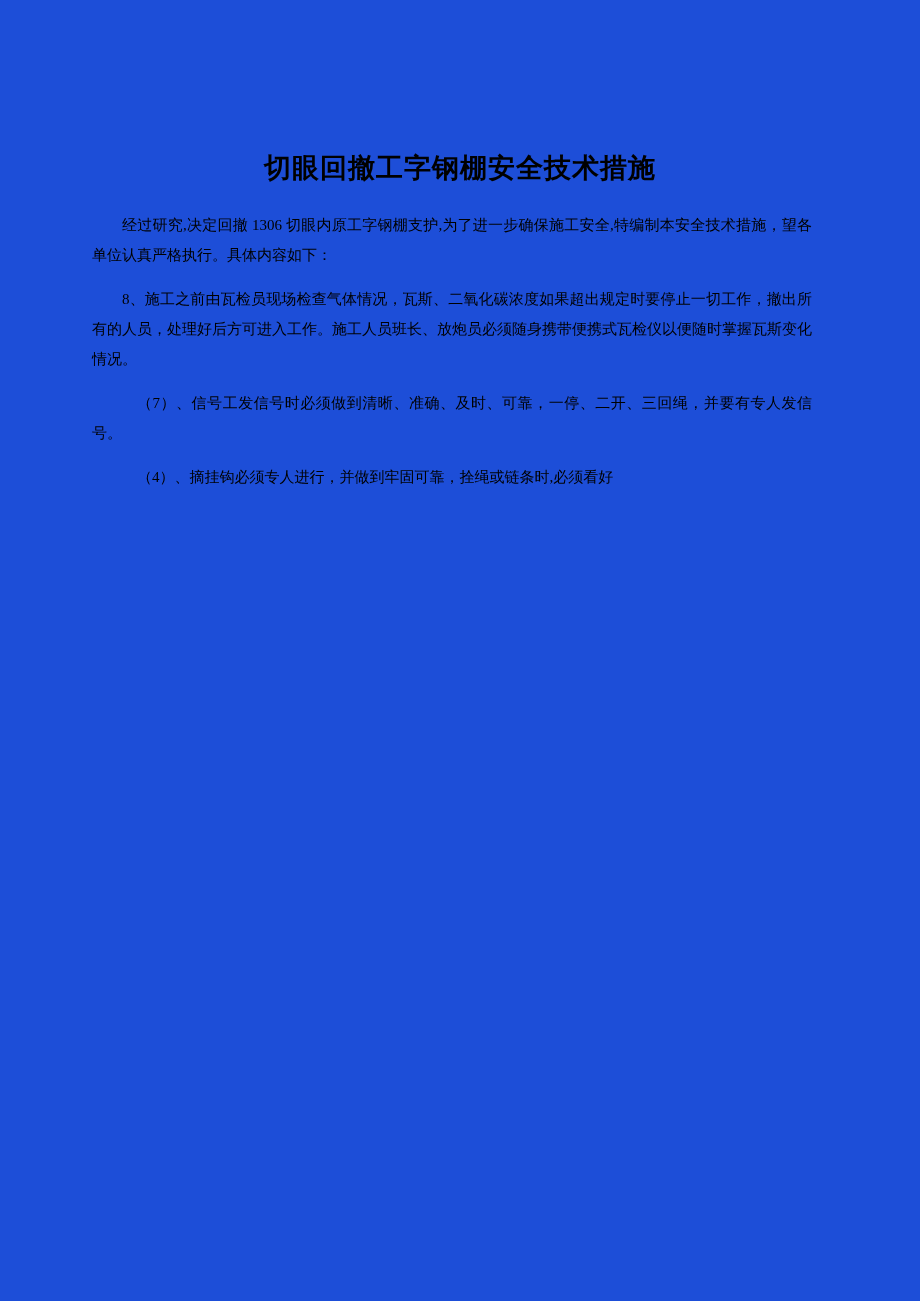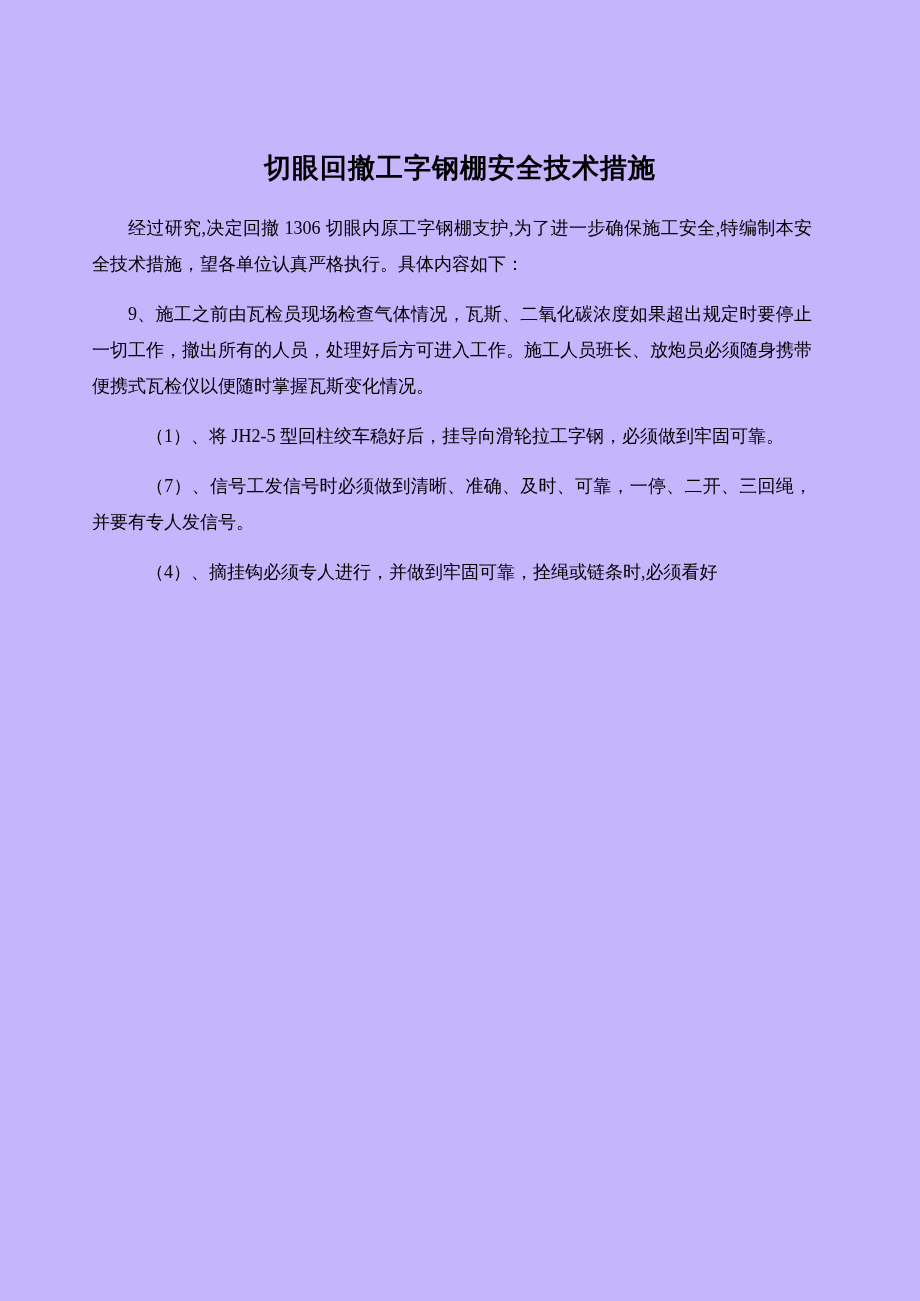--- a/index.html
+++ b/index.html
@@ -12,49 +12,48 @@
     height: 1301px;
     font-family: "Liberation Serif", "DejaVu Serif", serif;
     color: #000000;
     overflow: hidden;
   }
   .page {
     box-sizing: border-box;
     width: 920px;
     height: 1301px;
     padding: 150px 92px 0 92px;
-    background: #c4b5fd;
+    background: #1d4ed8;
   }
   .doc-title {
     font-family: "Liberation Sans", "DejaVu Sans", sans-serif;
     font-size: 27px;
     font-weight: 700;
     text-align: center;
     letter-spacing: 1px;
     margin: 0 0 22px 0;
     line-height: 1.4;
   }
   .para {
-    font-size: 18px;
+    font-size: 15px;
     line-height: 2.0;
     text-align: justify;
     text-justify: inter-ideograph;
     margin: 0 16px 14px 0;
     text-indent: 2em;
   }
   .para.level2 {
     text-indent: 3em;
   }
 </style>
 </head>
 <body>
 
 <div class="page">
   <h1 class="doc-title">切眼回撤工字钢棚安全技术措施</h1>
 
   <div class="body-text">
     <p class="para">经过研究,决定回撤 1306 切眼内原工字钢棚支护,为了进一步确保施工安全,特编制本安全技术措施，望各单位认真严格执行。具体内容如下：</p>
-    <p class="para">9、施工之前由瓦检员现场检查气体情况，瓦斯、二氧化碳浓度如果超出规定时要停止一切工作，撤出所有的人员，处理好后方可进入工作。施工人员班长、放炮员必须随身携带便携式瓦检仪以便随时掌握瓦斯变化情况。</p>
-    <p class="para level2">（1）、将 JH2-5 型回柱绞车稳好后，挂导向滑轮拉工字钢，必须做到牢固可靠。</p>
+    <p class="para">8、施工之前由瓦检员现场检查气体情况，瓦斯、二氧化碳浓度如果超出规定时要停止一切工作，撤出所有的人员，处理好后方可进入工作。施工人员班长、放炮员必须随身携带便携式瓦检仪以便随时掌握瓦斯变化情况。</p>
     <p class="para level2">（7）、信号工发信号时必须做到清晰、准确、及时、可靠，一停、二开、三回绳，并要有专人发信号。</p>
     <p class="para level2">（4）、摘挂钩必须专人进行，并做到牢固可靠，拴绳或链条时,必须看好</p>
   </div>
 </div>
 
 </body></html>

